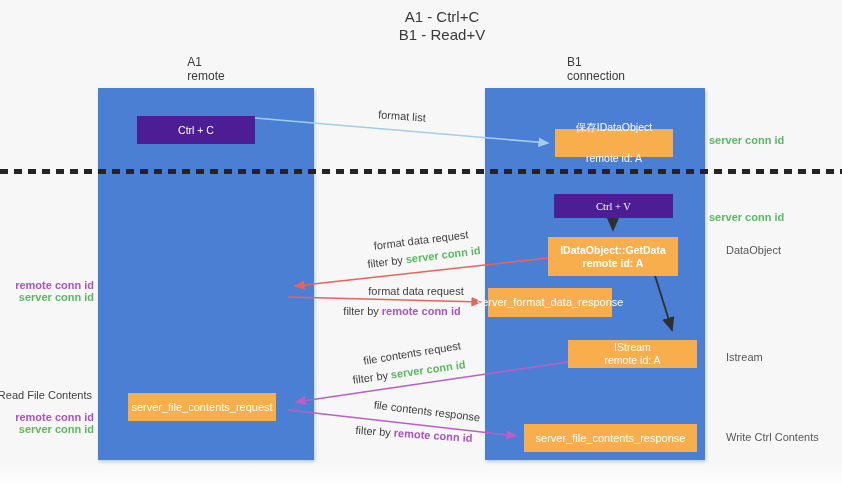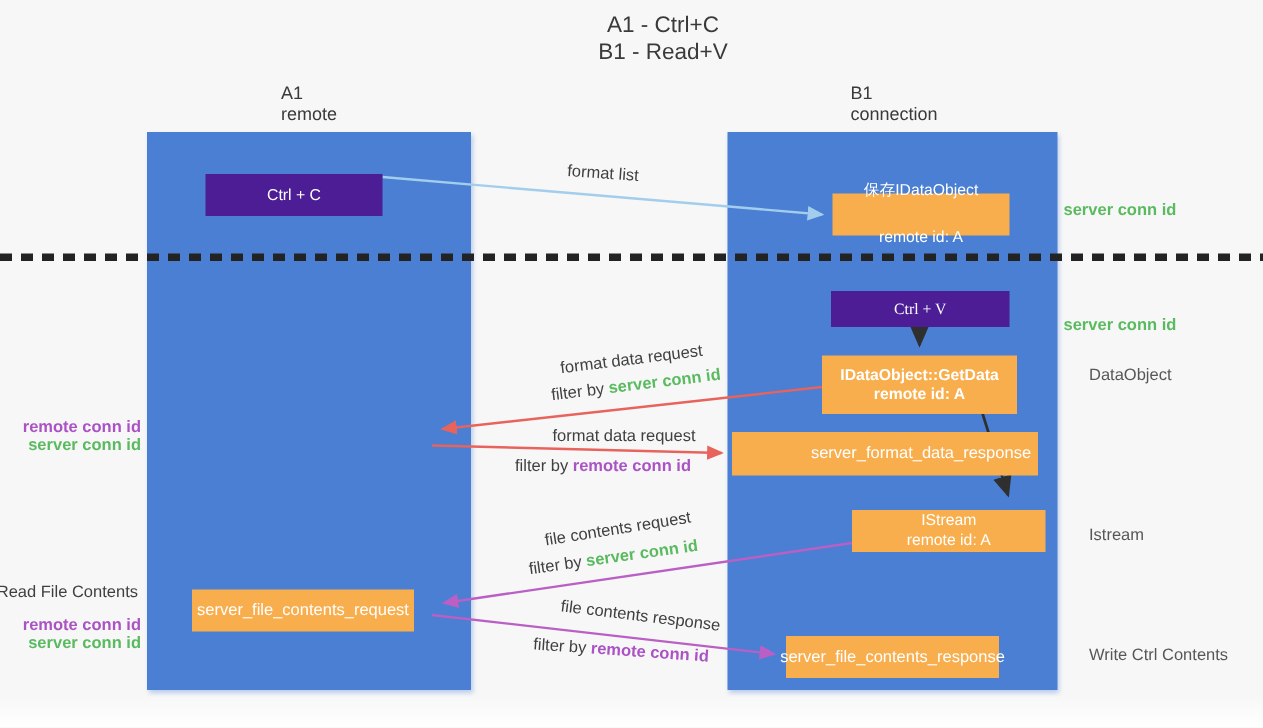--- a/index.html
+++ b/index.html
@@ -97,34 +97,34 @@
   <div class="node green" style="left:554px;top:182px;width:119px;height:24px;font-family:Liberation Serif, serif;">
     <div>Ctrl + V</div>
   </div>
 
   <div class="node orange" style="left:548px;top:237px;width:130px;height:39px;font-weight:bold;">
     <div>IDataObject::GetData</div>
     <div>remote id: A</div>
   </div>
 
 
-  <div class="node orange" style="left:488px;top:288px;width:156px;height:29px;font-size:11px;padding-left:48px;">
+  <div class="node orange" style="left:488px;top:288px;width:124px;height:29px;font-size:11px;">
     <div>server_format_data_response</div>
   </div>
 
   <div class="node orange" style="left:568px;top:340px;width:129px;height:28px;">
     <div>IStream</div>
     <div>remote id: A</div>
   </div>
 
   <div class="node orange" style="left:128px;top:393px;width:148px;height:28px;font-size:11px;">
     <div>server_file_contents_request</div>
   </div>
 
-  <div class="node orange" style="left:524px;top:424px;width:142px;height:28px;font-size:11px;text-align:center;">
+  <div class="node orange" style="left:524px;top:424px;width:173px;height:28px;font-size:11px;text-align:center;">
     <div>server_file_contents_response</div>
   </div>
 
   <div class="alabel" style="left:402px;top:116px;transform:translate(-50%,-50%) rotate(4deg);">format list</div>
 
   <div class="alabel" style="left:421px;top:240px;transform:translate(-50%,-50%) rotate(-7deg);">format data request</div>
   <div class="alabel" style="left:424px;top:257px;transform:translate(-50%,-50%) rotate(-7deg);">
     <span class="filter-prefix">filter by</span><span class="conn-green">server conn id</span>
   </div>
 

